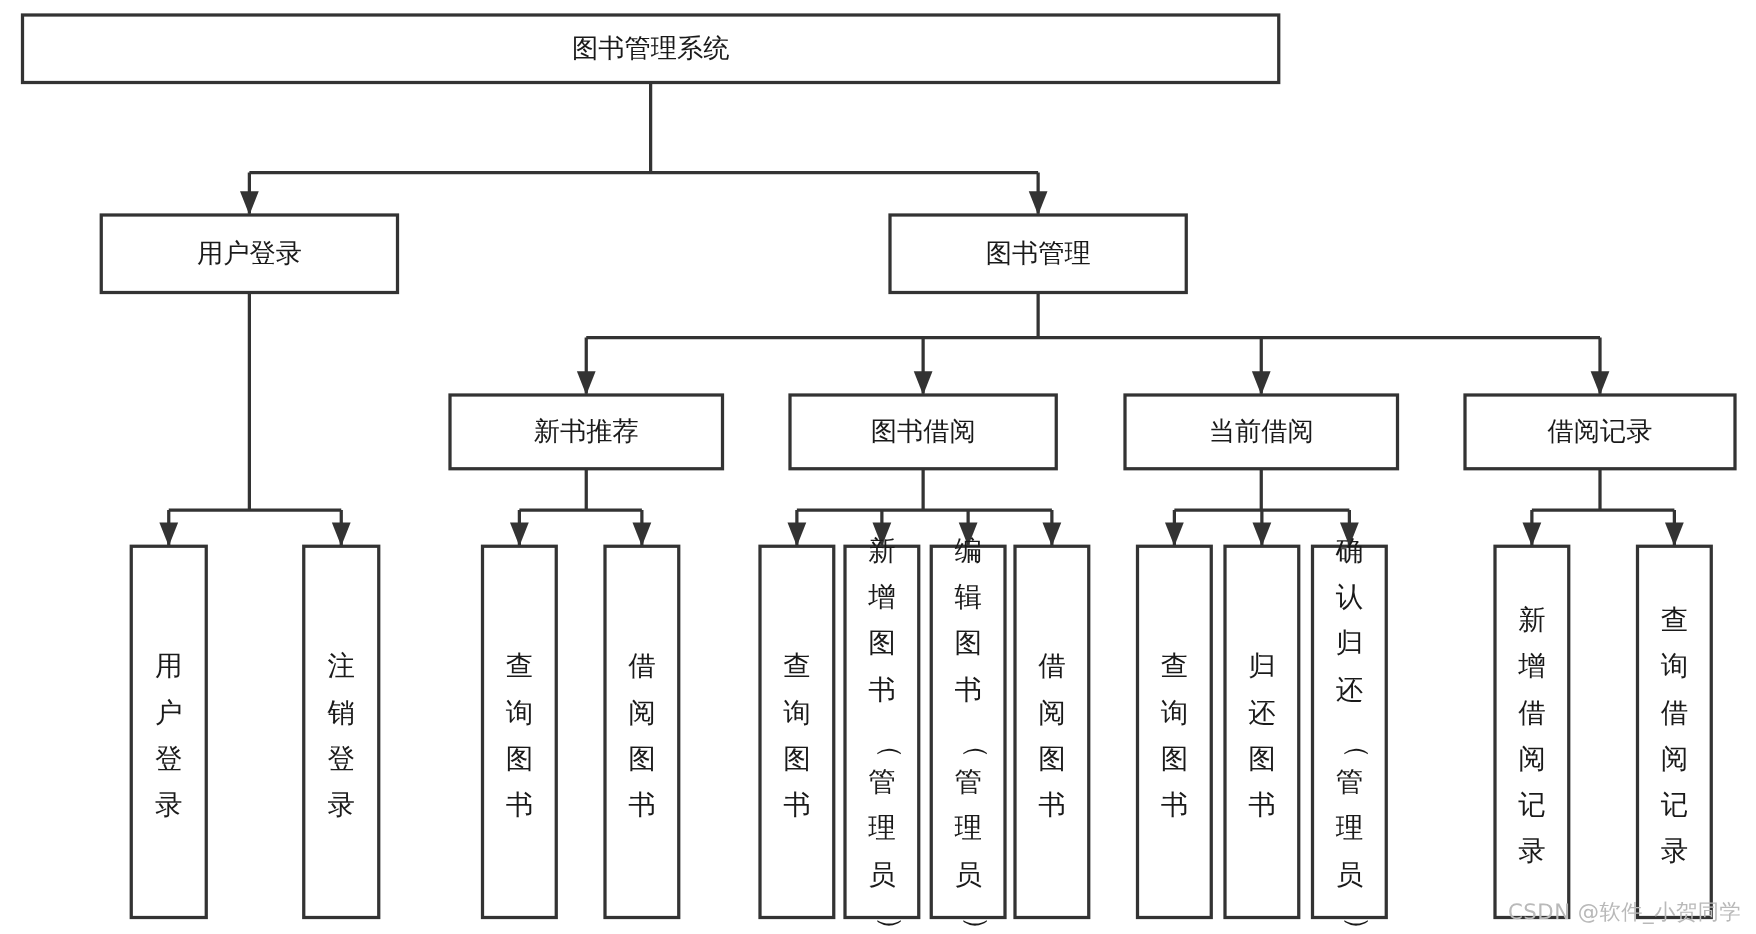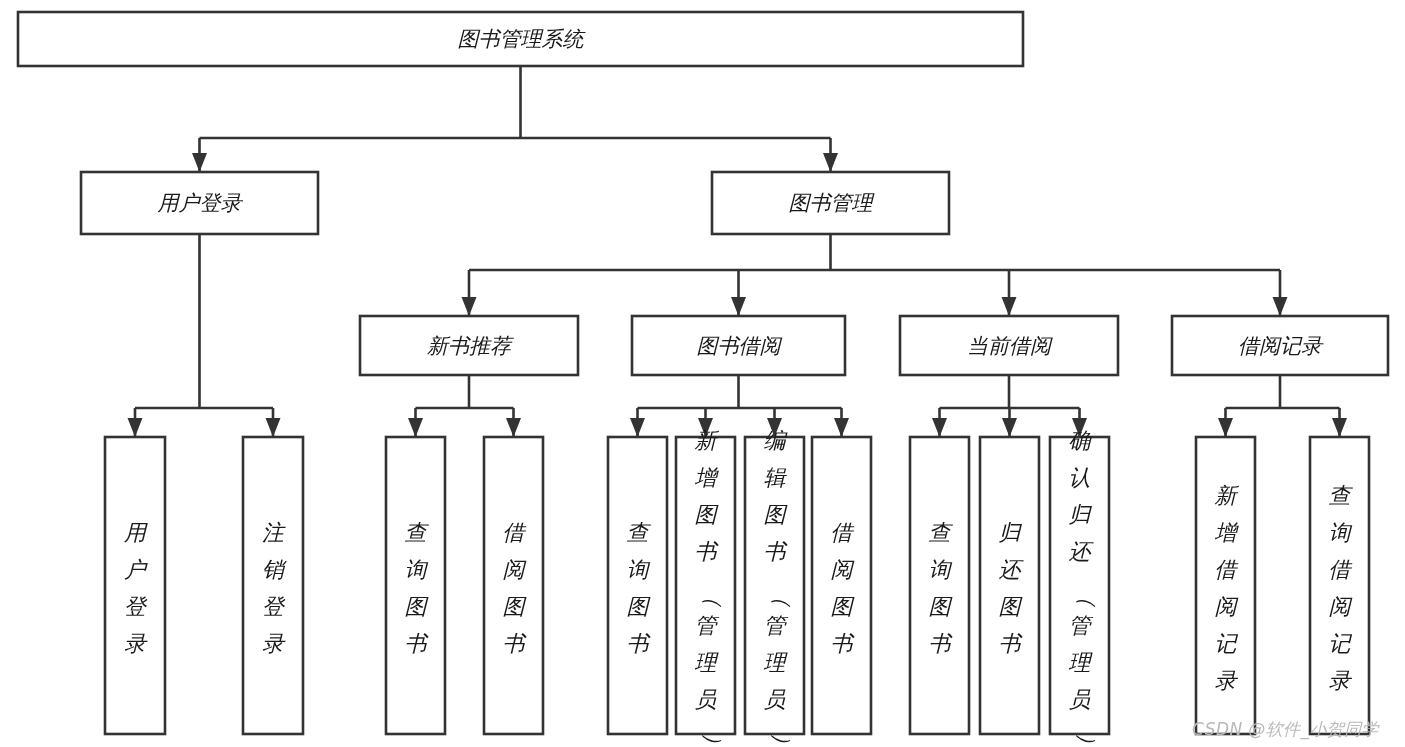--- a/index.html
+++ b/index.html
@@ -12,21 +12,20 @@
     width: 1405px;
     height: 747px;
     overflow: hidden;
     font-family: "DejaVu Sans", "Liberation Sans", sans-serif;
   }
   #diagram-root {
     position: relative;
     width: 1405px;
     height: 747px;
     background: #ffffff;
-    font-style: italic;
   }
   svg#flow-svg {
     position: absolute;
     top: 0;
     left: 0;
     width: 1405px;
     height: 747px;
     display: block;
   }
   .node-box {
@@ -52,21 +51,21 @@
     stroke-width: 2.6;
     fill: none;
     stroke-linecap: butt;
   }
   .arrow-head {
     fill: #333333;
     stroke: none;
   }
   .watermark {
     position: absolute;
-    right: 26px;
+    right: 12px;
     bottom: 6px;
     color: #b9b9b9;
     font-size: 17px;
     font-family: "DejaVu Sans", "Liberation Sans", sans-serif;
     letter-spacing: 0.4px;
     white-space: nowrap;
     user-select: none;
   }
 </style>
 </head>

